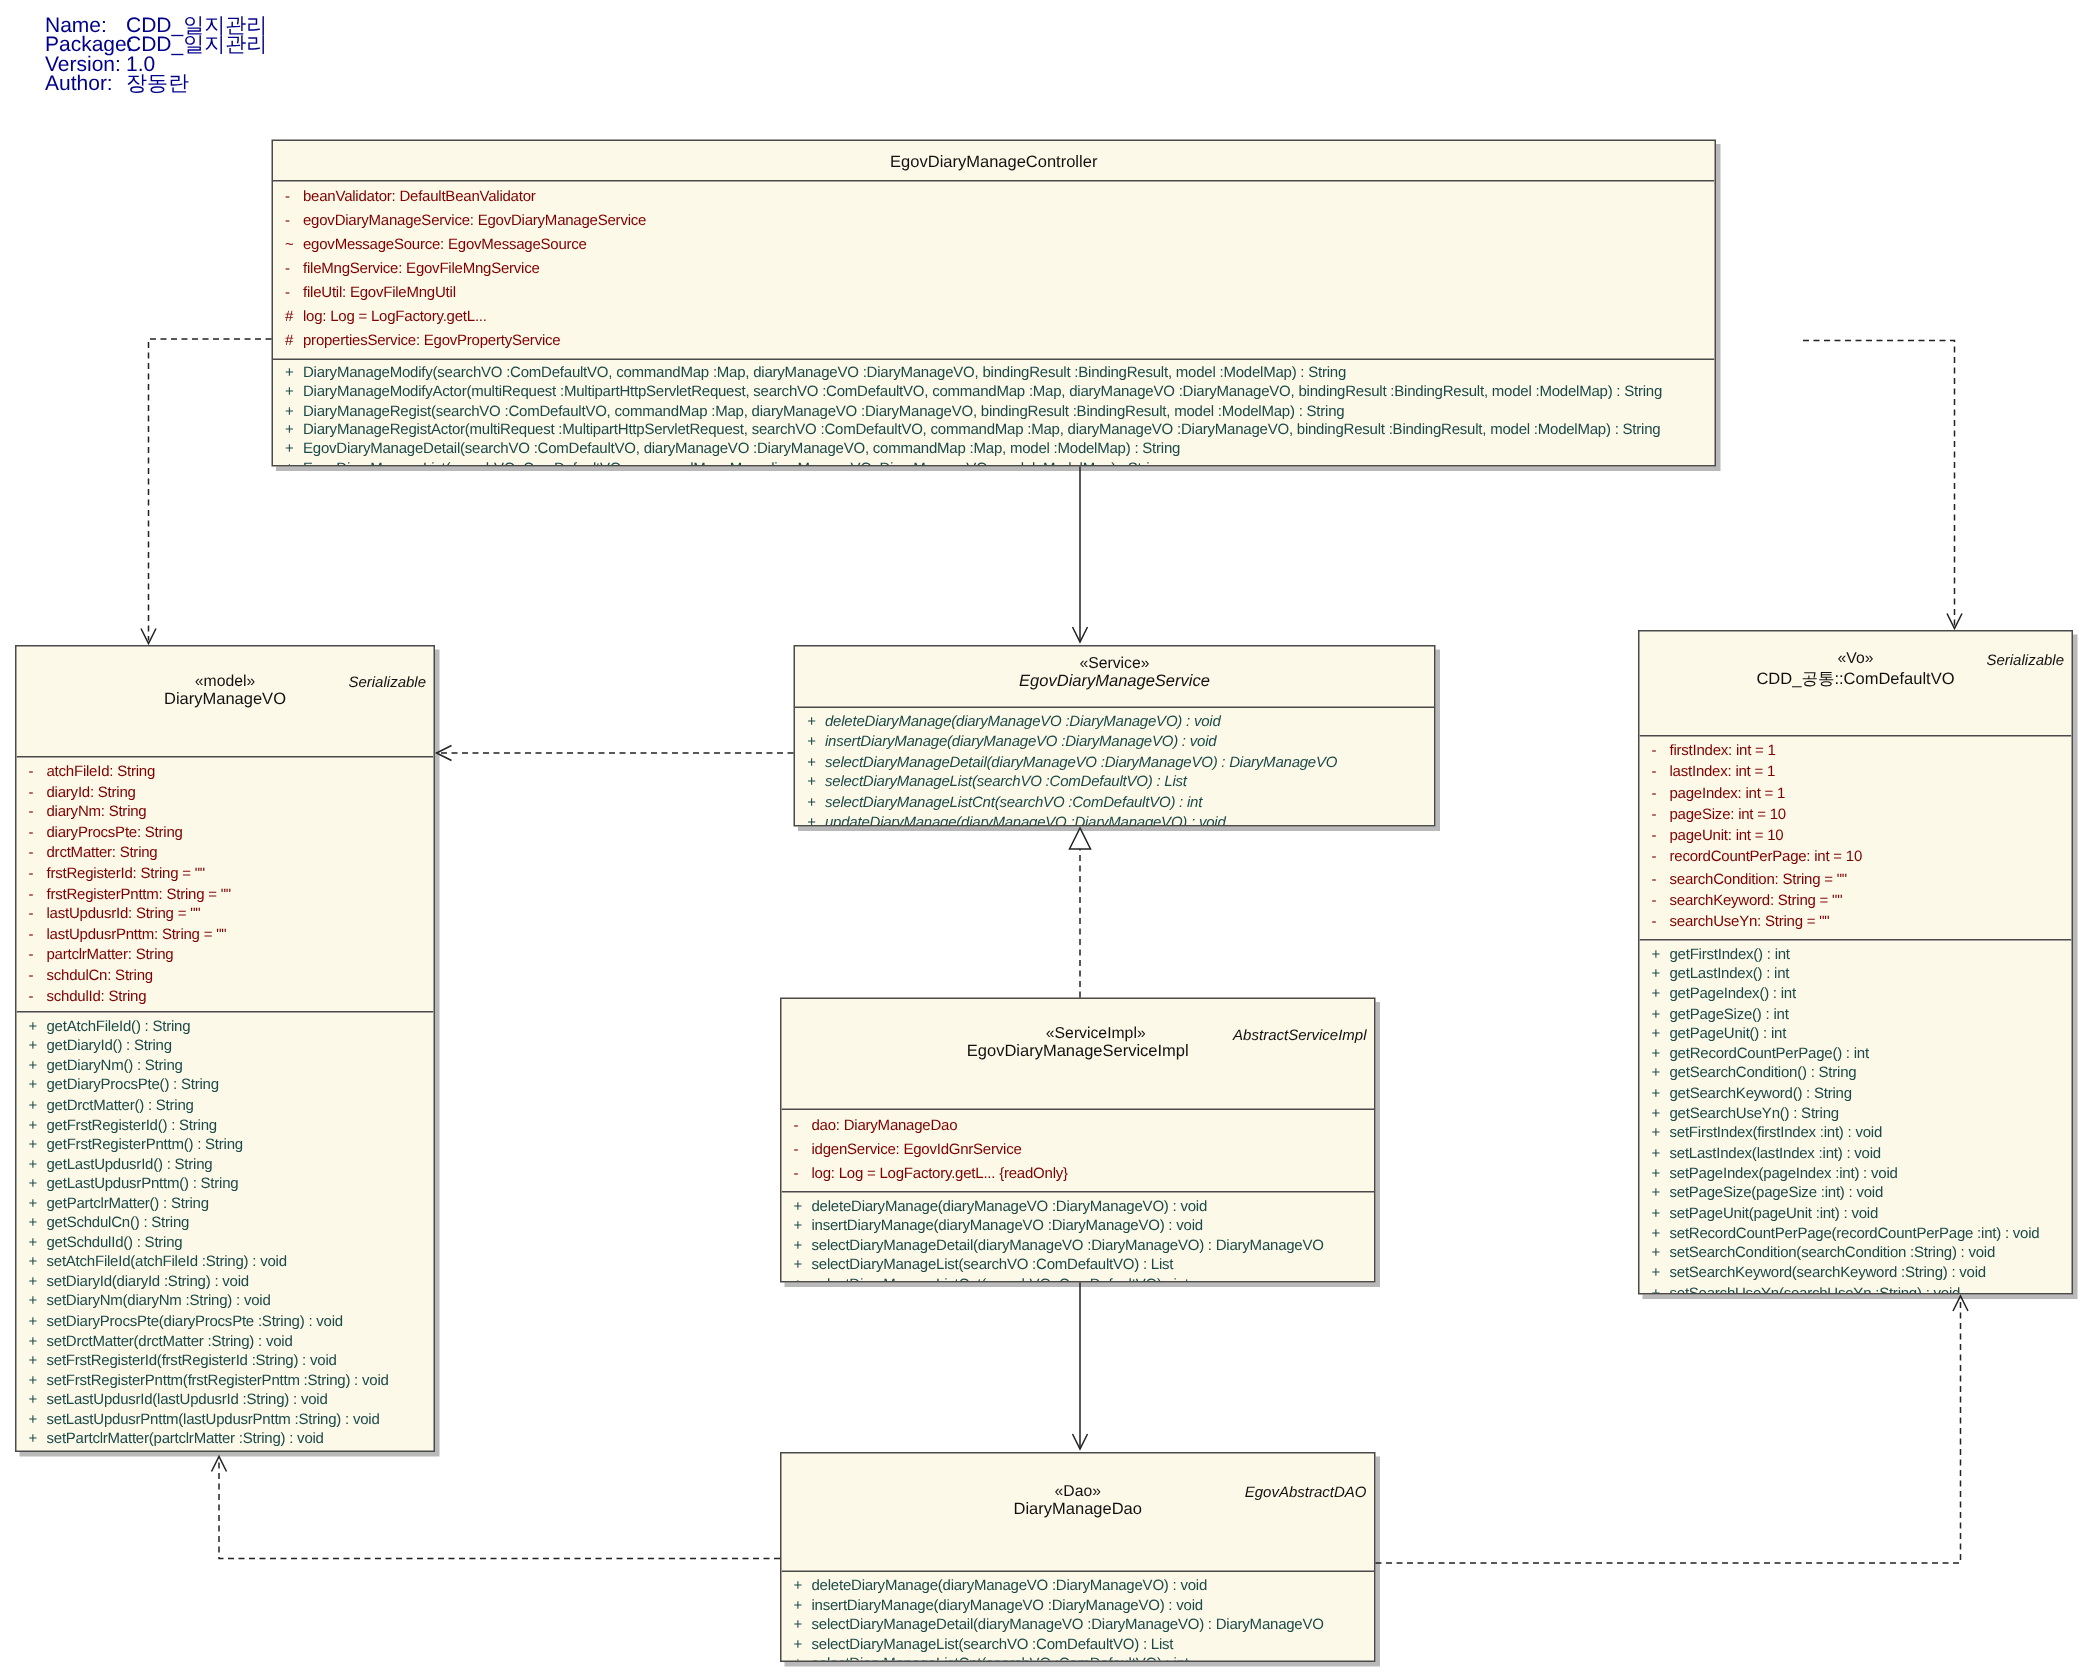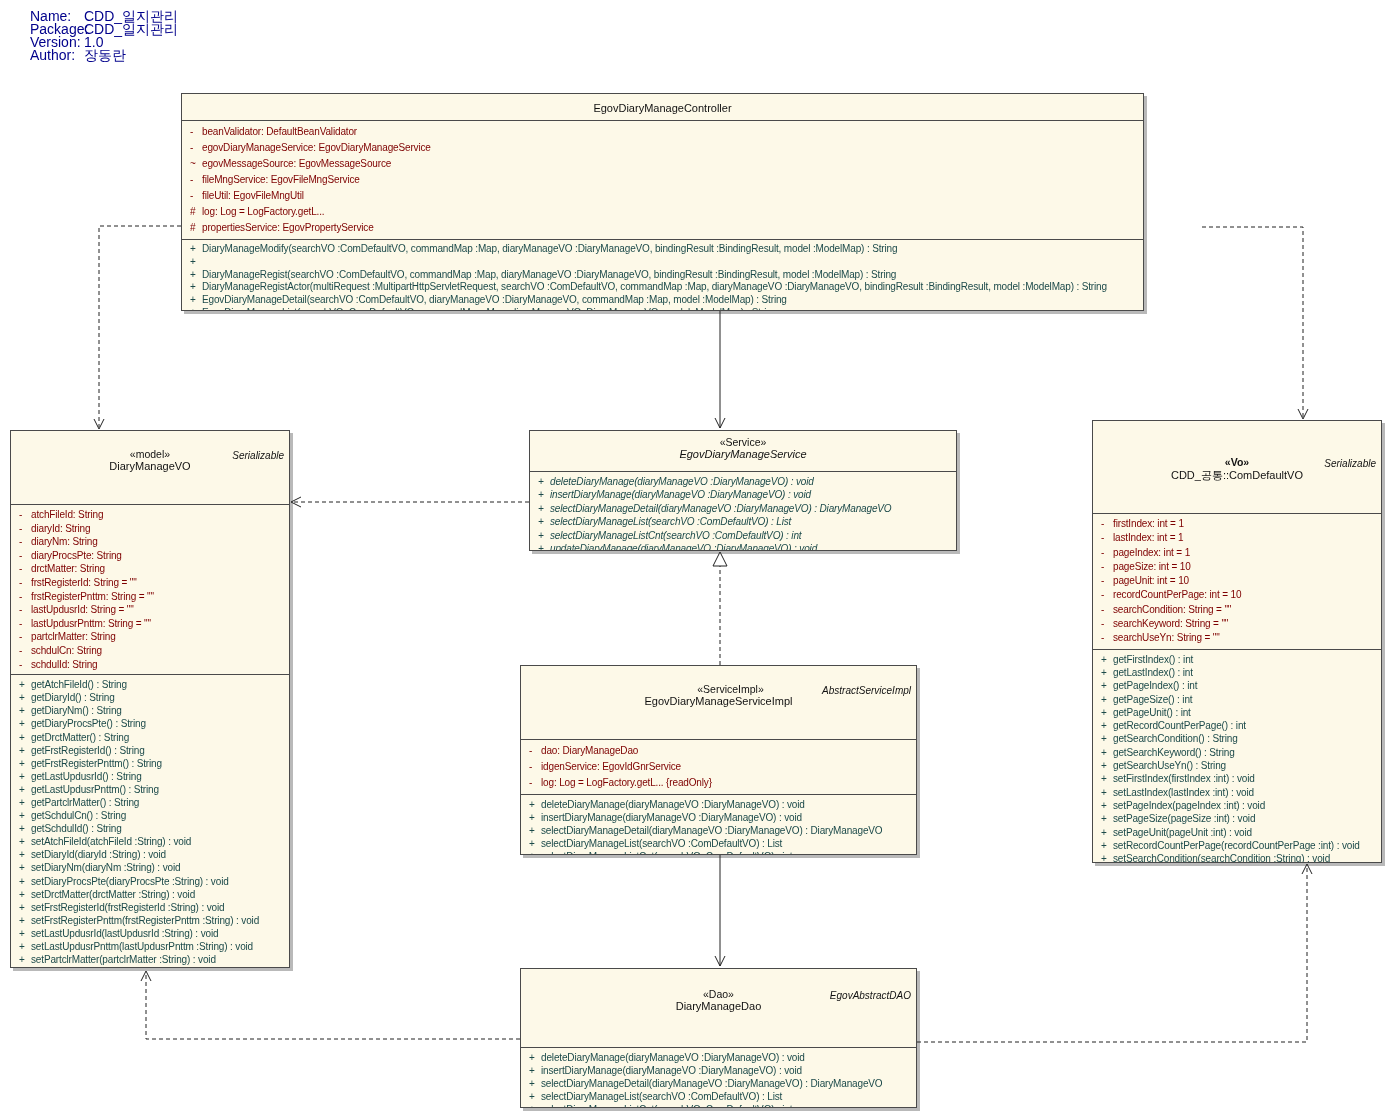--- a/index.html
+++ b/index.html
@@ -38,21 +38,21 @@
   .c-service .stereo{margin-top:5px;}
   .c-service .cls-title{font-style:italic;}
   .c-service .meths .row{line-height:13.4px;font-style:italic;}
 
   .c-impl .hdr{height:56px;}
   .c-impl .stereo{margin-top:17px;padding-left:24px;}
   .c-impl .attrs .row{line-height:16px;}
   .c-impl .meths .row{line-height:13.1px;}
 
   .c-comvo .hdr{height:57px;}
-  .c-comvo .stereo{margin-top:35px;font-weight:bold;}
+  .c-comvo .stereo{margin-top:12px;}
   .c-comvo .attrs .row{line-height:14.3px;}
   .c-comvo .meths .row{line-height:13.3px;}
 
   .c-dao .hdr{height:59px;}
   .c-dao .stereo{margin-top:19px;}
   .c-dao .meths .row{line-height:13.1px;}
 
   svg.wires{position:absolute;left:0;top:0;pointer-events:none;}
   svg.wires line,svg.wires polyline,svg.wires path{stroke:var(--wire,#222222);stroke-width:1;fill:none;}
   svg.wires .dash{stroke-dasharray:4,3;}
@@ -114,20 +114,21 @@
         <span class="txt">propertiesService:  EgovPropertyService</span>
       </div>
     </div>
   <div class="compartment meths">
       <div class="row">
         <span class="vis">+</span>
         <span class="txt">DiaryManageModify(searchVO :ComDefaultVO, commandMap :Map, diaryManageVO :DiaryManageVO, bindingResult :BindingResult, model :ModelMap) : String</span>
       </div>
       <div class="row">
         <span class="vis">+</span>
+        <span class="txt">DiaryManageModifyActor(multiRequest :MultipartHttpServletRequest, searchVO :ComDefaultVO, commandMap :Map, diaryManageVO :DiaryManageVO, bindingResult :BindingResult, model :ModelMap) : String</span>
       </div>
       <div class="row">
         <span class="vis">+</span>
         <span class="txt">DiaryManageRegist(searchVO :ComDefaultVO, commandMap :Map, diaryManageVO :DiaryManageVO, bindingResult :BindingResult, model :ModelMap) : String</span>
       </div>
       <div class="row">
         <span class="vis">+</span>
         <span class="txt">DiaryManageRegistActor(multiRequest :MultipartHttpServletRequest, searchVO :ComDefaultVO, commandMap :Map, diaryManageVO :DiaryManageVO, bindingResult :BindingResult, model :ModelMap) : String</span>
       </div>
       <div class="row">

